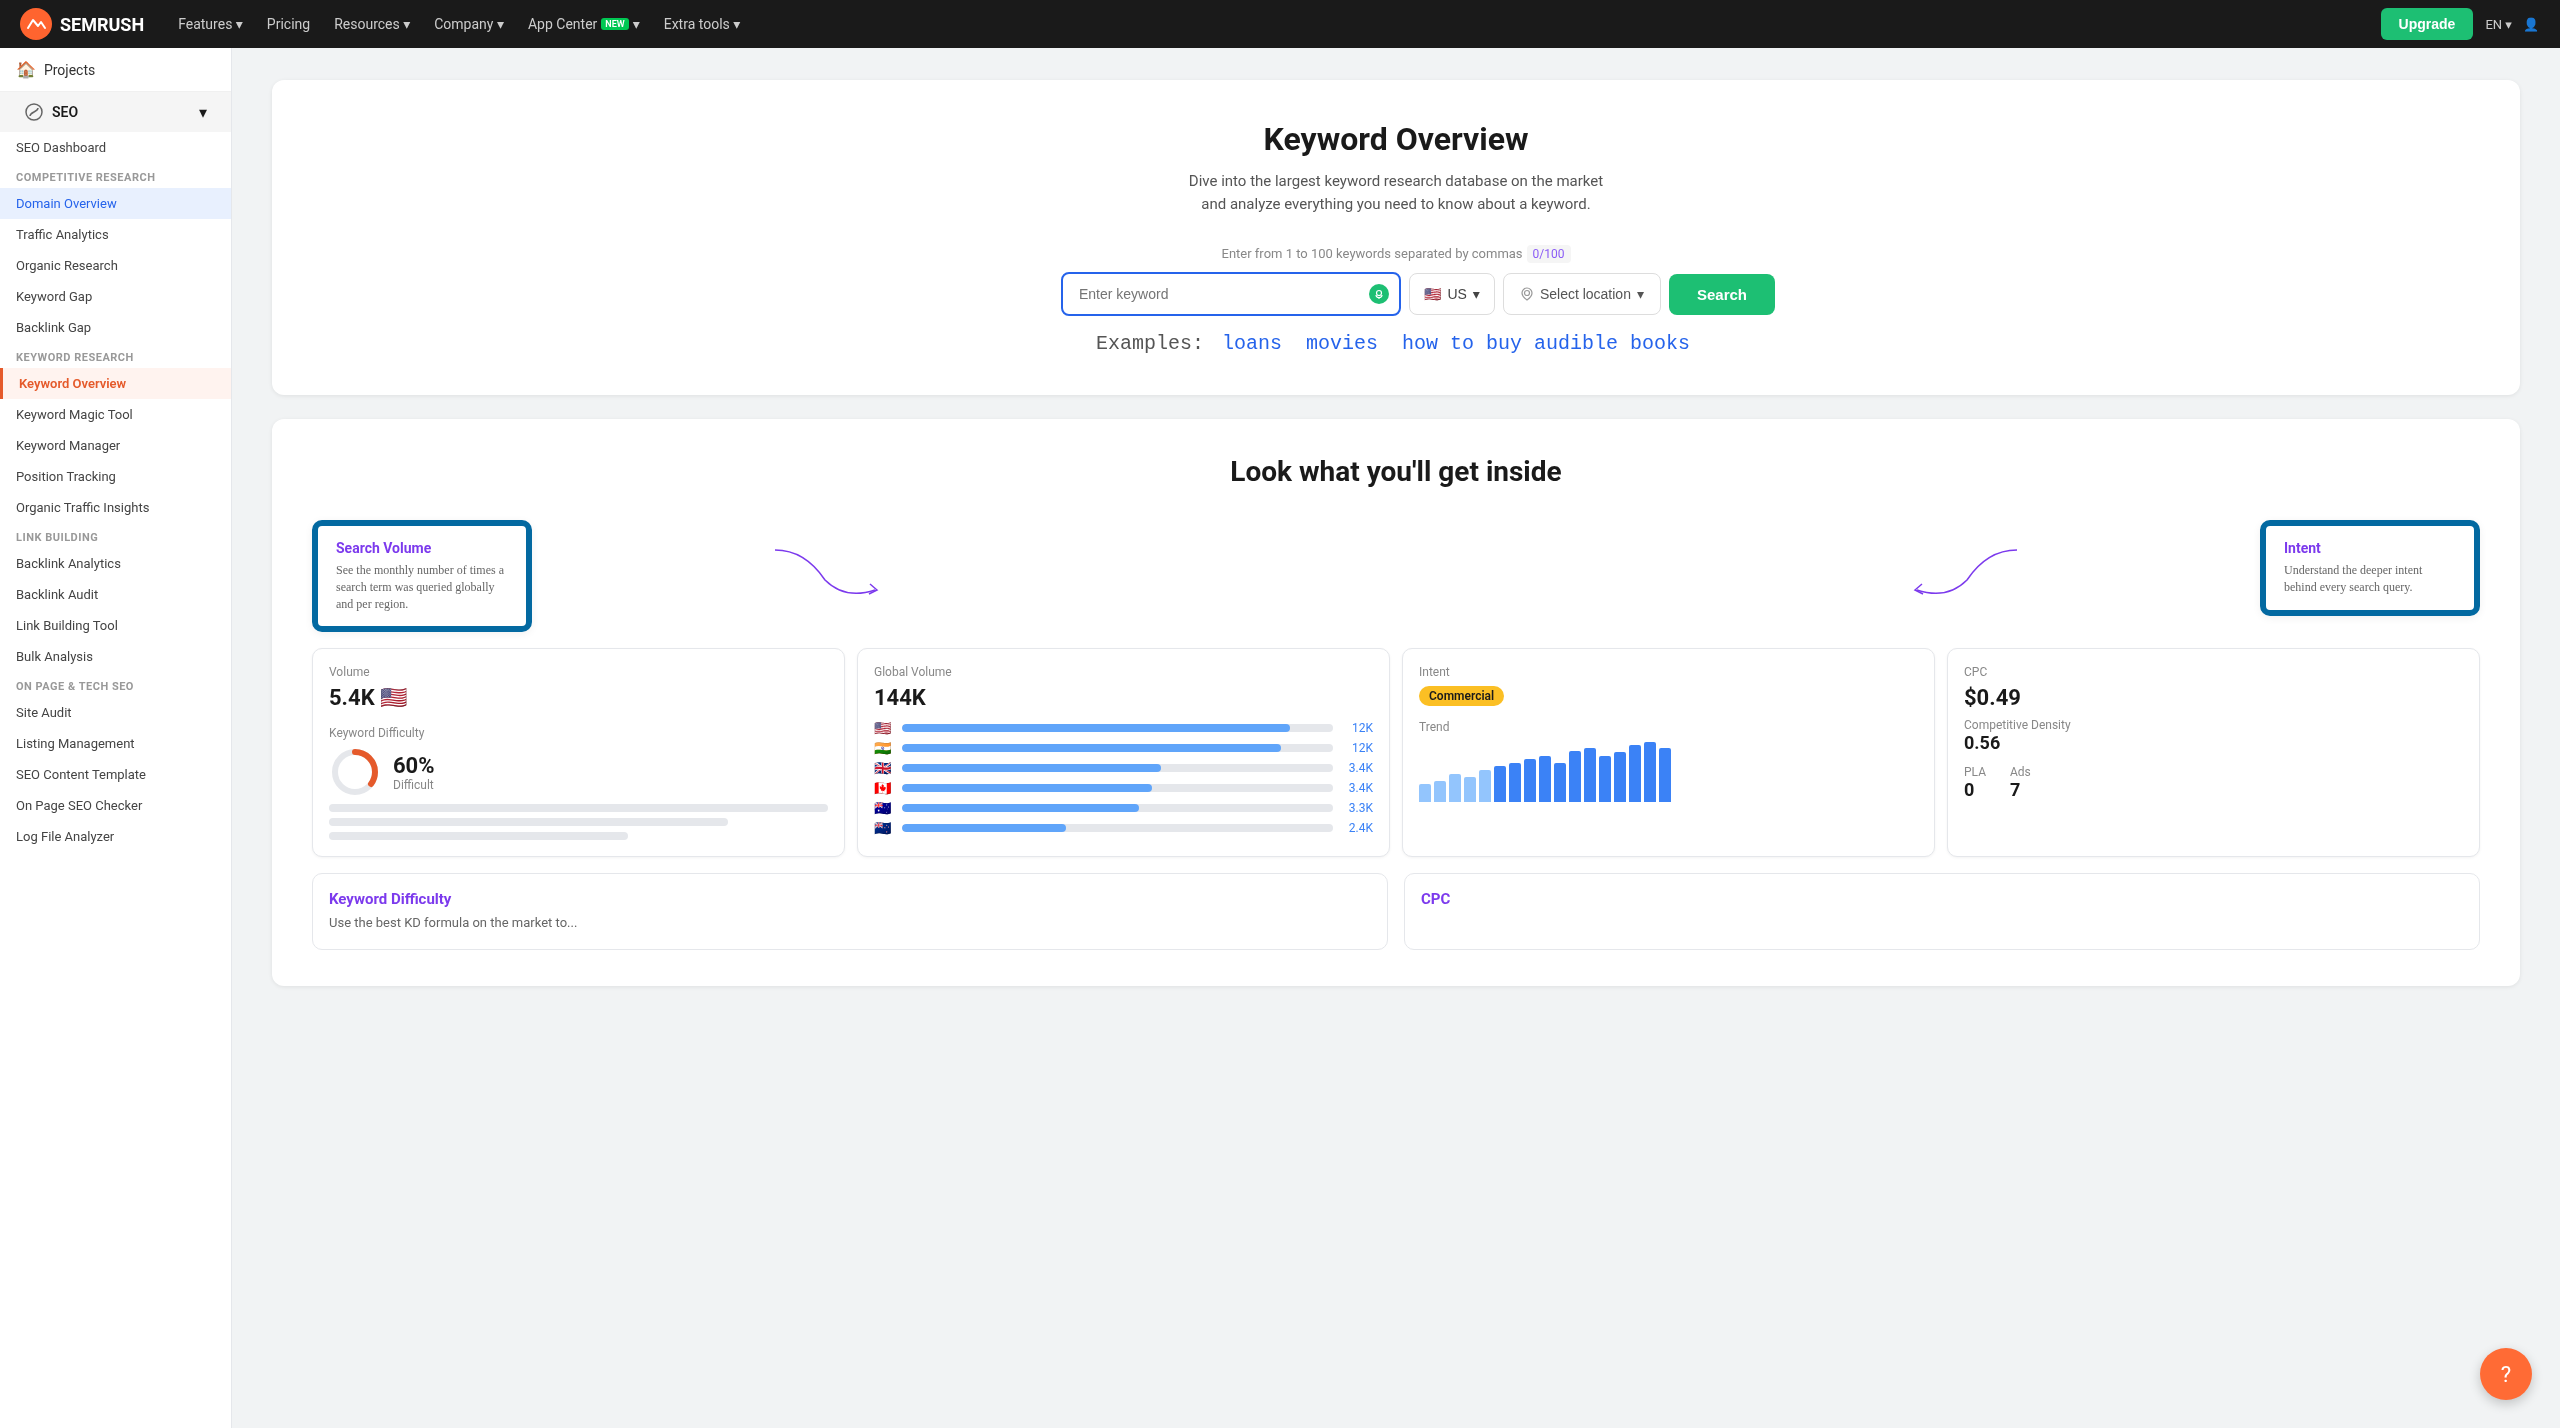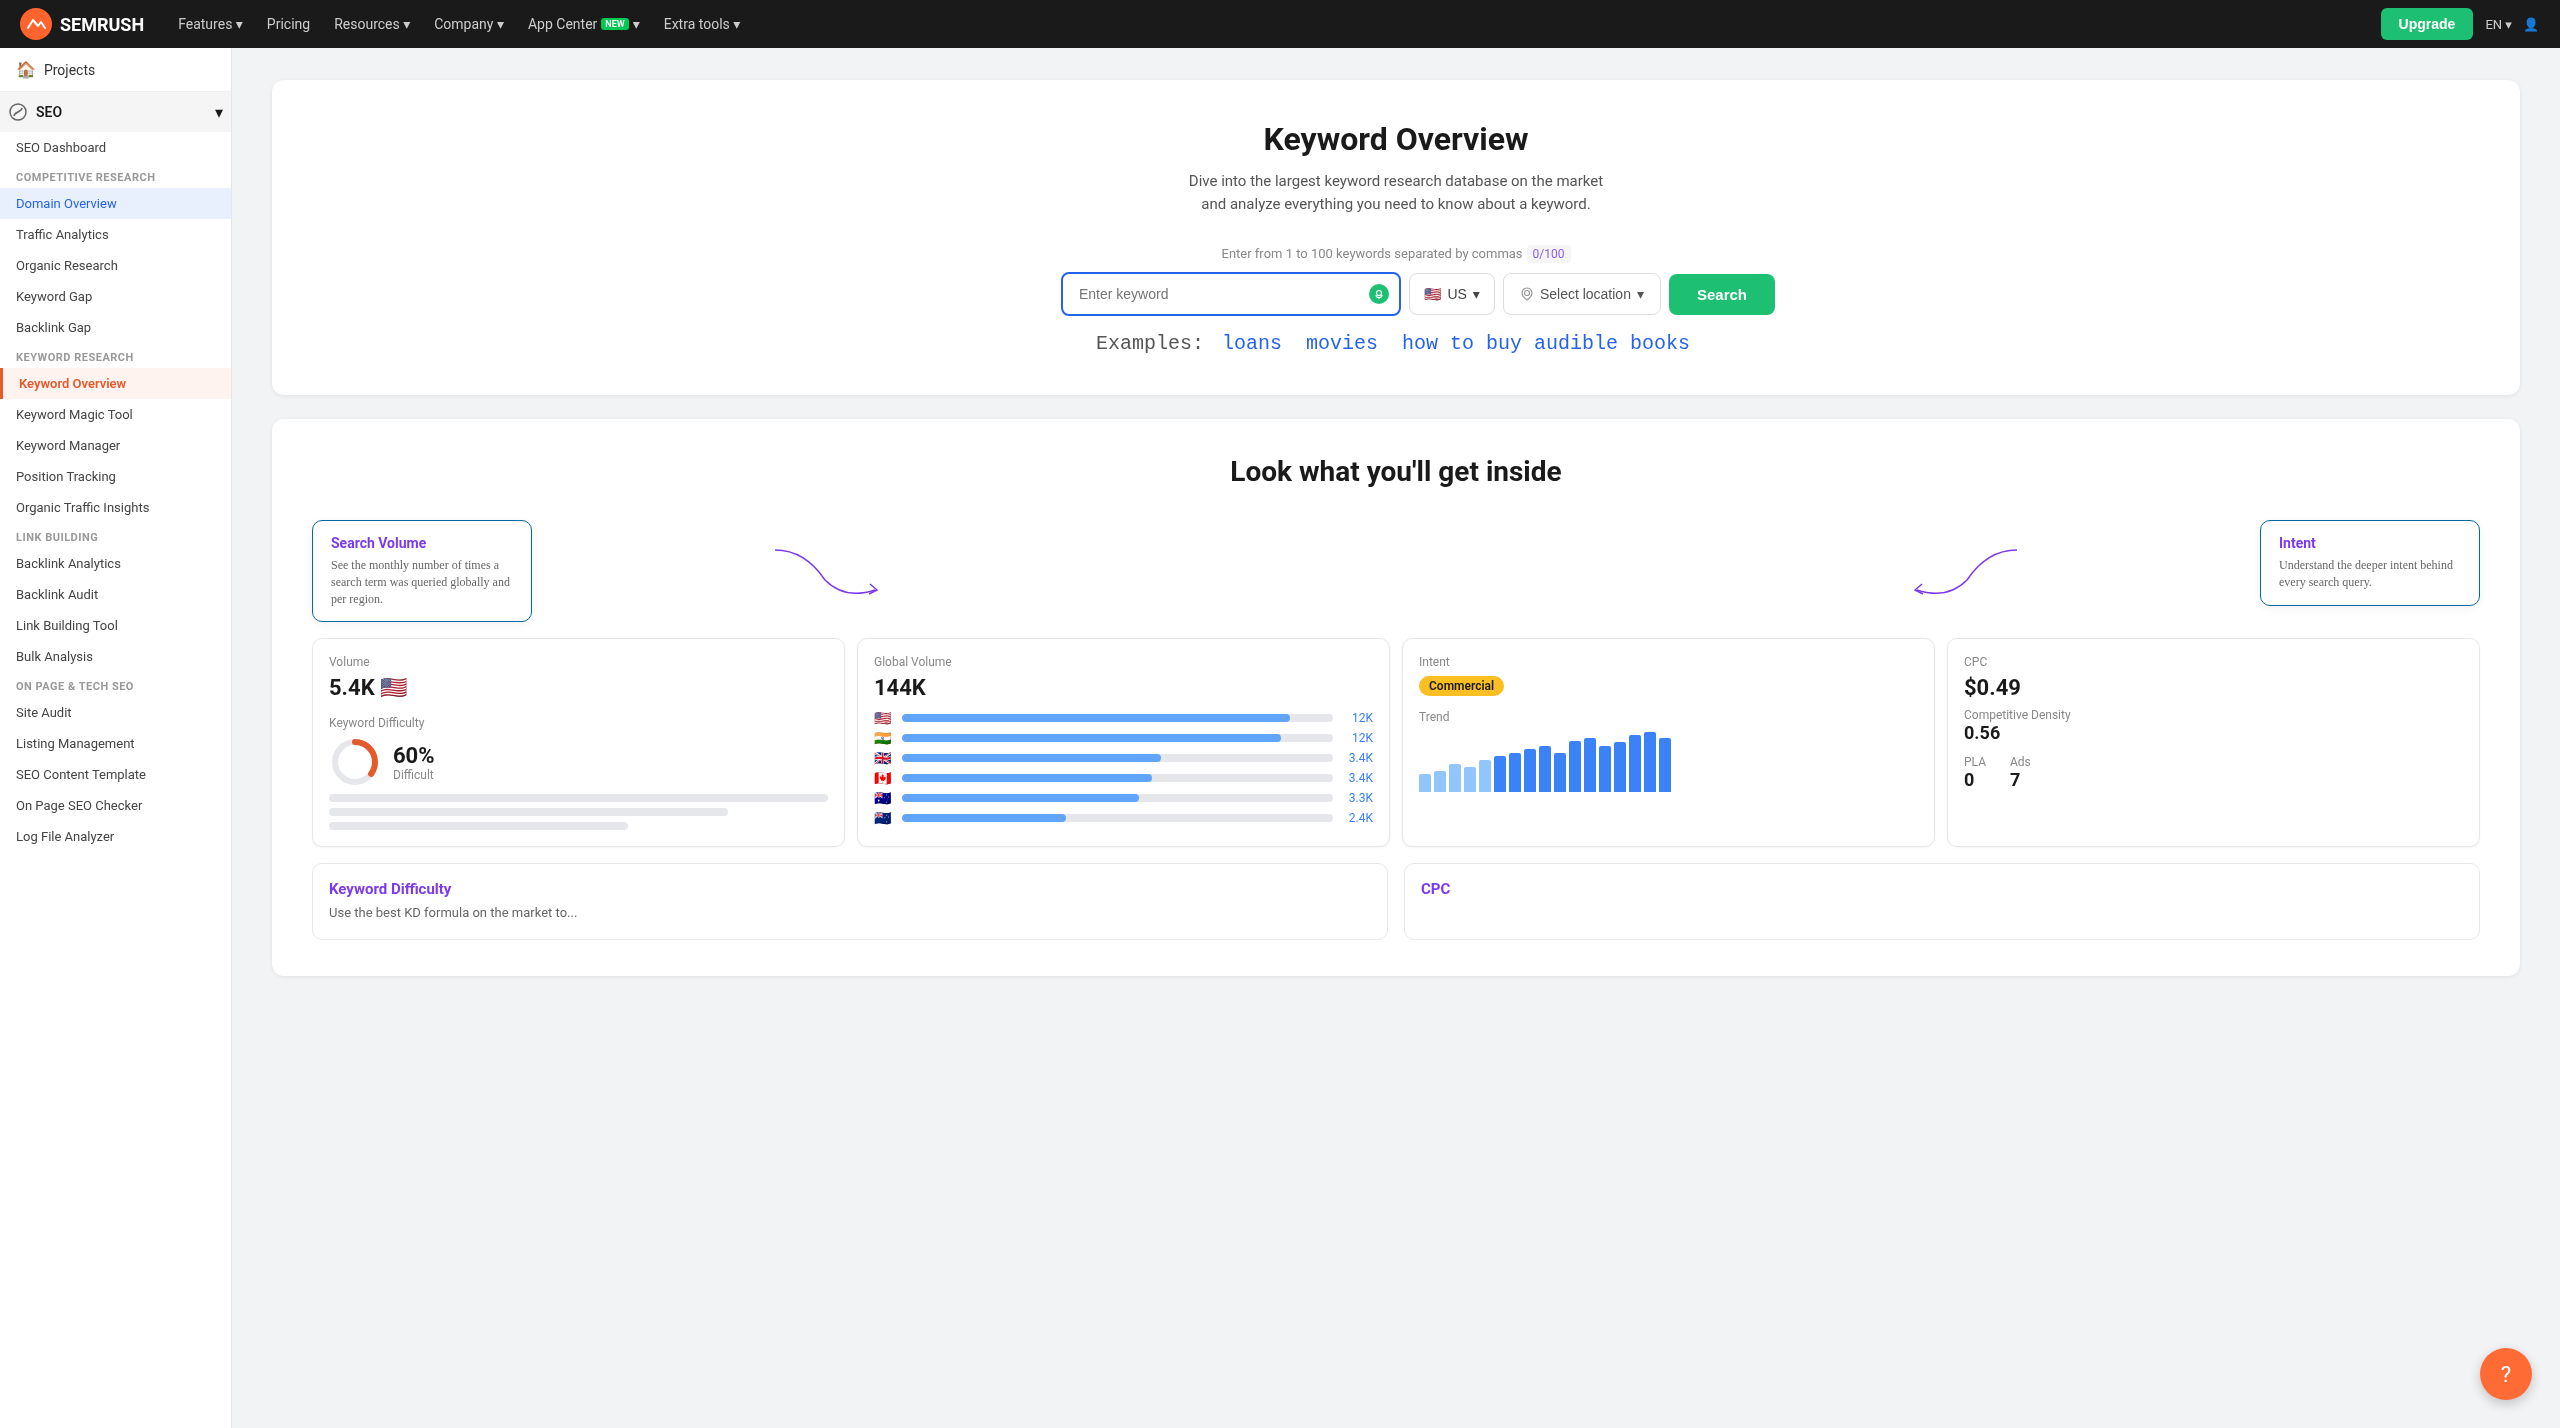--- a/index.html
+++ b/index.html
@@ -258,21 +258,21 @@
     }
     .look-inside-title {
       font-size: 28px;
       font-weight: 700;
       text-align: center;
       margin-bottom: 32px;
       color: #1a1a1a;
     }
     .annotation-box {
       background: white;
-      border: 1px solid #0369a1;
+      border: 6px solid #0369a1;
       border-radius: 10px;
       padding: 14px 18px;
       width: 220px;
       box-shadow: 0 2px 8px rgba(0,0,0,0.06);
     }
     .annotation-title {
       font-size: 14px;
       font-weight: 700;
       color: #7c3aed;
       margin-bottom: 6px;
@@ -451,21 +451,21 @@
       font-size: 22px;
       cursor: pointer;
       box-shadow: 0 4px 12px rgba(0,0,0,0.2);
       z-index: 200;
     }
 
     .sidebar-seo-header {
       display: flex;
       align-items: center;
       gap: 8px;
-      padding: 10px 8px;
+      padding: 10px 24px;
       cursor: pointer;
       background: #f5f5f5;
     }
     .sidebar-seo-label {
       font-size: 14px;
       font-weight: 600;
       flex: 1;
     }
 
     .home-icon { font-size: 16px; }

